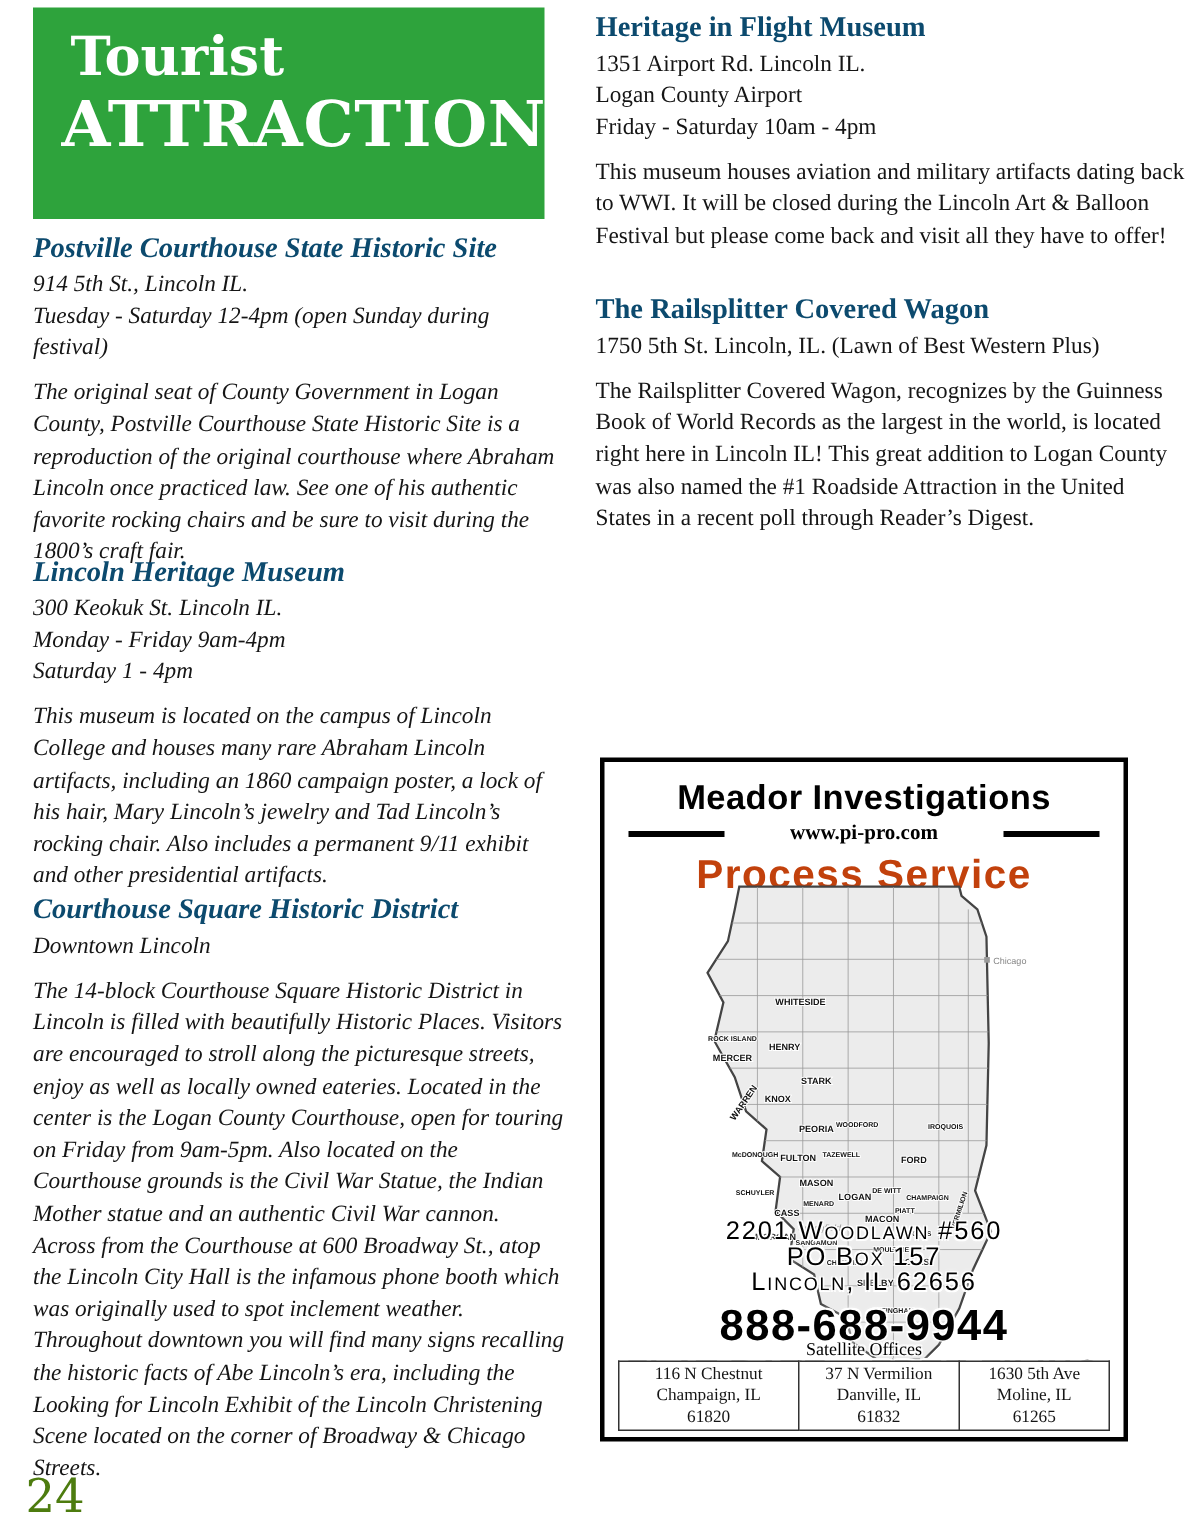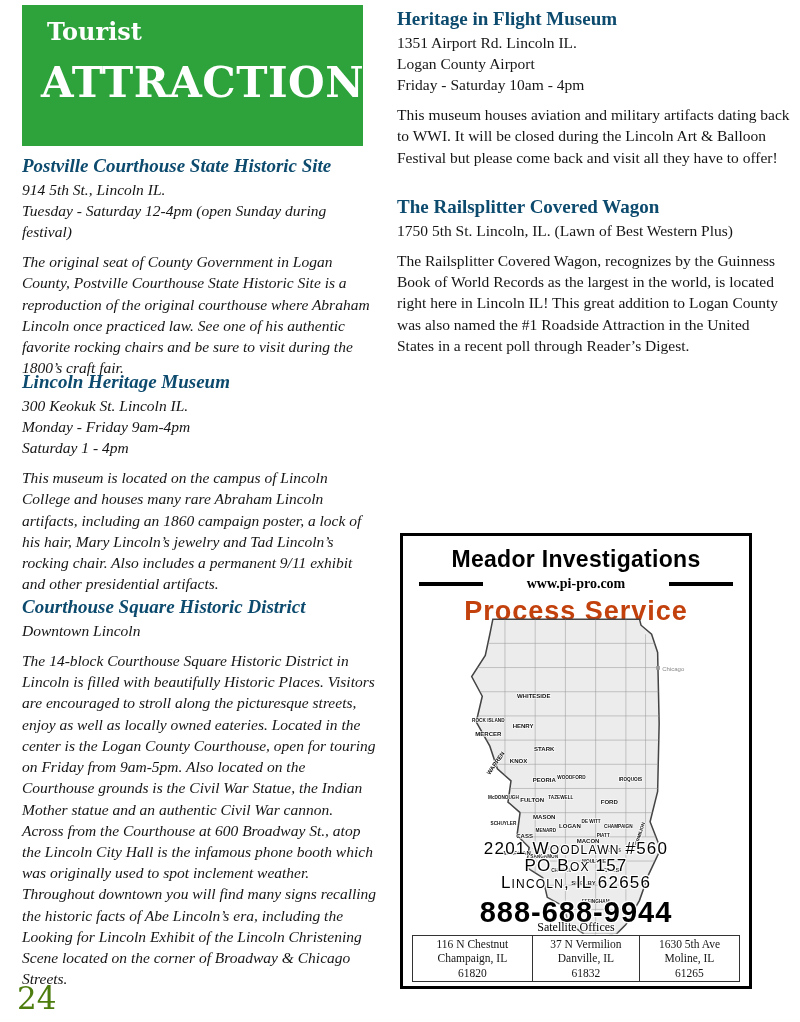--- a/index.html
+++ b/index.html
@@ -1,34 +1,34 @@
 <!DOCTYPE html>
 <html><head>
 <meta charset="utf-8">
 <style>
   html,body{margin:0;padding:0;background:#fff;}
   .page{position:relative;width:800px;height:1022px;background:#fff;overflow:hidden;
         font-family:"Liberation Serif",serif;color:#151515;}
   
   .banner{position:absolute;left:22px;top:5px;width:341px;height:141px;background:#2EA33C;color:#fff;}
   .banner-line1{position:absolute;left:25px;top:12px;font-family:"DejaVu Serif",serif;
-                font-weight:700;font-size:24px;}
+                font-weight:700;font-size:36px;}
   .banner-line2{position:absolute;left:19px;top:53px;font-family:"DejaVu Serif",serif;
                 font-weight:700;font-size:42px;letter-spacing:.5px;}
   
   .col{position:absolute;}
   .col.left{left:22px;top:155px;width:356px;height:830px;font-style:italic;}
   .col.right{left:397px;top:8px;width:393px;height:1000px;}
   .sec{position:absolute;left:0;width:100%;}
   .sec h2{margin:0 0 1px 0;font-size:19px;font-weight:700;color:#0c4a6e;line-height:1.2;}
   .detail{font-size:15.5px;line-height:1.36;}
   p.body{margin:9px 0 0 0;font-size:15.5px;line-height:1.37;}
   
   .ad{position:absolute;left:3px;top:497px;width:346px;height:450px;border:3px solid #000;
-      background:#fff;text-align:center;font-family:"Liberation Sans",sans-serif;margin-top:28px;}
+      background:#fff;text-align:center;font-family:"Liberation Sans",sans-serif;}
   .ad-title{margin-top:10px;font-size:23px;font-weight:700;letter-spacing:.3px;color:#000;}
   .ad-url-row{display:flex;align-items:center;justify-content:center;margin-top:3px;gap:36px;}
   .bar{display:inline-block;width:64px;height:4px;background:#000;margin:0 8px;}
   .ad-url{font-family:"Liberation Serif",serif;font-weight:700;font-size:14px;color:#000;}
   .ad-service{margin-top:4px;font-size:27px;font-weight:700;letter-spacing:1px;color:#c2410c;}
   .ad-map{position:absolute;left:50%;top:74px;transform:translateX(-50%);width:257px;height:363px;z-index:1;}
   .halo{text-shadow:-1px -1px 0 #fff,1px -1px 0 #fff,-1px 1px 0 #fff,1px 1px 0 #fff,0 0 4px #fff;}
   .ad-overlay{position:absolute;left:0;top:304px;width:100%;z-index:2;color:#000;}
   .ad-addr{font-size:17px;font-weight:400;font-variant:small-caps;letter-spacing:1.2px;line-height:17px;}
   .ad-phone{margin-top:6px;font-size:29px;font-weight:800;letter-spacing:1px;line-height:1.05;}

